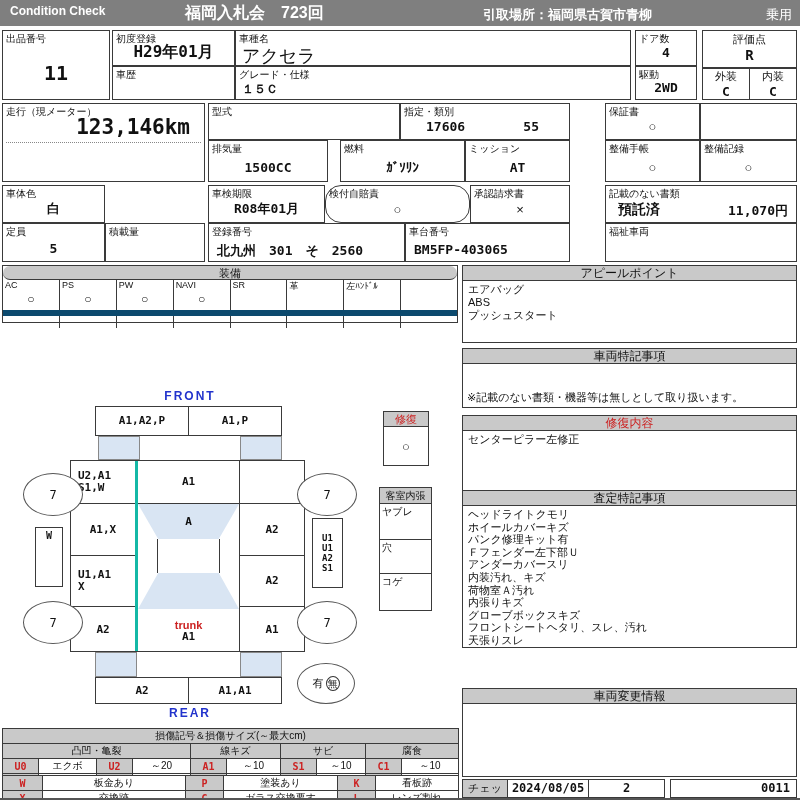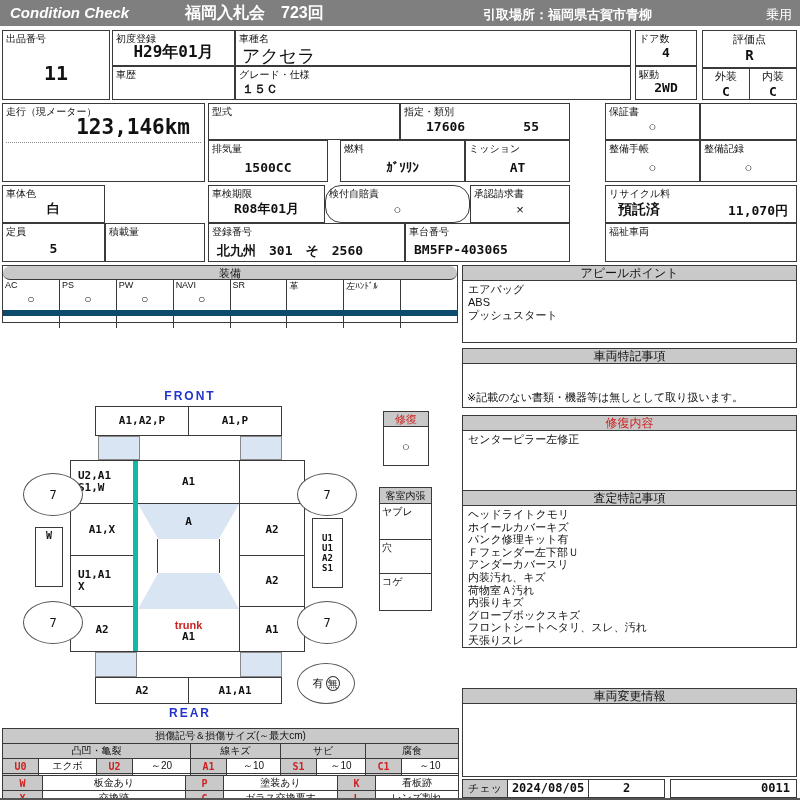--- a/index.html
+++ b/index.html
@@ -28,21 +28,21 @@
   tr.dotted td{border-top:1px dotted #999;}
   .equipcell{flex:1;border-right:1px solid #3a3a3a;position:relative;box-sizing:border-box;}
   .equipcell:last-child{border-right:none;}
 </style>
 </head>
 <body>
 
 <div id="sheet">
 
   <div style="position:absolute;left:0;top:0;width:800px;height:26px;background:#7f7f7f;color:#fff;">
-    <span style="position:absolute;left:10px;top:4px;font-size:15px;font-weight:bold;font-style:italic;">Condition  Check</span>
+    <span style="position:absolute;left:10px;top:4px;font-size:12px;font-weight:bold;">Condition  Check</span>
     <span style="position:absolute;left:185px;top:3px;font-size:16px;font-weight:bold;">福岡入札会　723回</span>
     <span style="position:absolute;left:483px;top:6px;font-size:13px;font-weight:bold;">引取場所：福岡県古賀市青柳</span>
     <span style="position:absolute;right:8px;top:6px;font-size:13px;">乗用</span>
   </div>
 
   <div class="box" style="left:2px;top:30px;width:108px;height:70px;">
     <span class="lbl">出品番号</span>
     <div class="v mono" style="font-size:20px;padding-top:16px;">11</div>
   </div>
   <div class="box" style="left:112px;top:30px;width:123px;height:36px;">
@@ -148,21 +148,21 @@
   </div>
   <div class="box" style="left:208px;top:223px;width:197px;height:39px;">
     <span class="lbl">登録番号</span>
     <div class="mono" style="position:absolute;left:8px;top:18px;font-size:13px;">北九州　301　そ　2560</div>
   </div>
   <div class="box" style="left:405px;top:223px;width:165px;height:39px;">
     <span class="lbl">車台番号</span>
     <div class="mono" style="position:absolute;left:8px;top:18px;font-size:13px;">BM5FP-403065</div>
   </div>
   <div class="box" style="left:605px;top:185px;width:192px;height:38px;">
-    <span class="lbl">リサイクル料</span>
+    <span class="lbl">記載のない書類</span>
     <div style="position:absolute;left:12px;top:15px;font-size:14px;font-weight:bold;">預託済</div>
     <div class="mono" style="position:absolute;right:8px;top:16px;font-size:13px;">11,070円</div>
   </div>
   <div class="box" style="left:605px;top:223px;width:192px;height:39px;">
     <span class="lbl">福祉車両</span>
     <div class="v"></div>
   </div>
 
   <div class="box" style="left:2px;top:265px;width:456px;height:58px;">
     <div class="hdrbar" style="height:14px;line-height:14px;font-size:11px;border-radius:7px;">装備</div>
@@ -278,21 +278,21 @@
   <div class="conn" style="left:98px;top:436px;width:42px;height:24px;"></div>
   <div class="conn" style="left:240px;top:436px;width:42px;height:24px;"></div>
 
   <div class="wheel" style="left:23px;top:473px;">7</div>
   <div class="wheel" style="left:297px;top:473px;">7</div>
   <div class="wheel" style="left:23px;top:601px;">7</div>
   <div class="wheel" style="left:297px;top:601px;">7</div>
 
   <div class="box" style="left:70px;top:460px;width:235px;height:192px;z-index:2;">
 
-    <div style="position:absolute;left:0;top:0;width:67px;height:100%;border-right:5px solid #14b8a6;box-sizing:border-box;">
+    <div style="position:absolute;left:0;top:0;width:67px;height:100%;border-right:3px solid #14b8a6;box-sizing:border-box;">
       <div class="dcell" style="height:43px;border-bottom:1px solid #3a3a3a;padding-left:7px;">
         <span>U2,A1</span>
         <span>S1,W</span>
       </div>
       <div class="dcell" style="height:52px;border-bottom:1px solid #3a3a3a;align-items:center;">A1,X</div>
       <div class="dcell" style="height:51px;border-bottom:1px solid #3a3a3a;padding-left:7px;">
         <span>U1,A1</span>
         <span>X</span>
       </div>
       <div class="dcell" style="height:46px;align-items:center;">A2</div>

